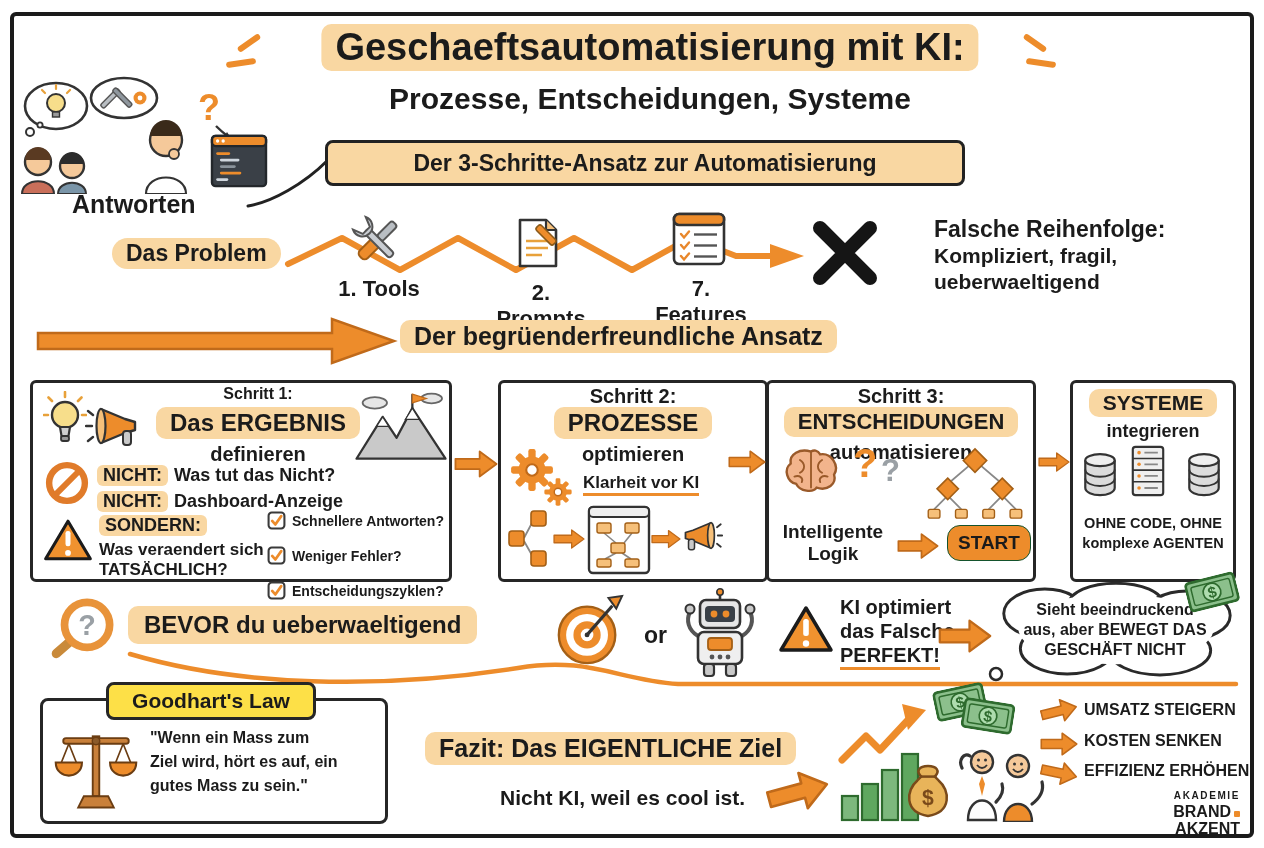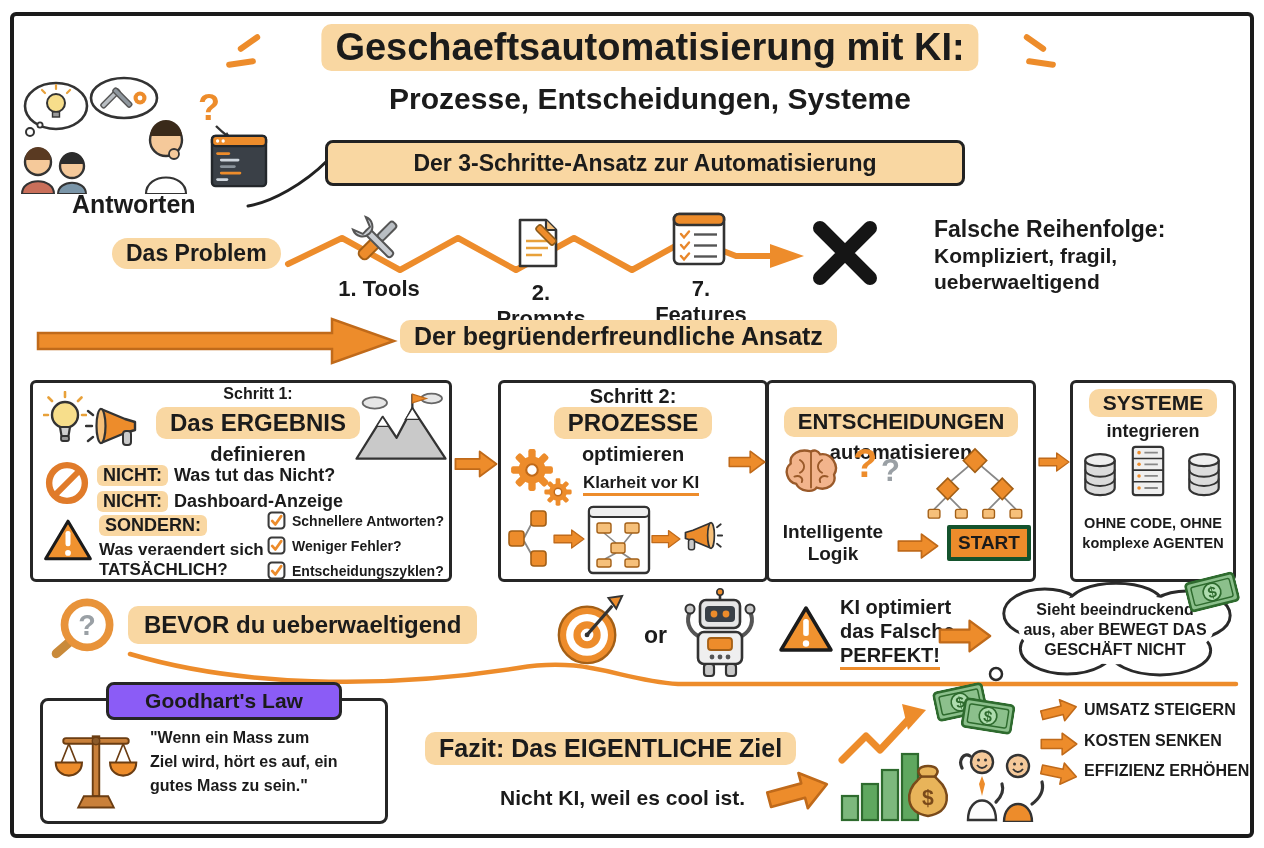--- a/index.html
+++ b/index.html
@@ -327,21 +327,21 @@
   <div class="abs row" style="left:64px;top:108px;font-size:18px">
     <span class="hl-sm">NICHT:</span>
     <span>Dashboard-Anzeige</span>
   </div>
   <svg class="abs" style="left:10px;top:134px" width="50" height="46" viewBox="0 0 56 50">
         <use href="#sym-warn"></use>
       </svg>
   <div class="abs" style="left:66px;top:132px;font-size:18px"><span class="hl-sm">SONDERN:</span></div>
   <div class="abs" style="left:66px;top:157px;font-size:17px">Was veraendert sich</div>
   <div class="abs" style="left:66px;top:177px;font-size:17px">TATSÄCHLICH?</div>
-  <div class="abs" style="left:234px;top:128px;display:flex;flex-direction:column;gap:6px">
+  <div class="abs" style="left:234px;top:128px;display:flex;flex-direction:column;gap:16px">
     <div class="row">
           <svg width="19" height="19" viewBox="0 0 24 24">
             <use href="#sym-checkbox"></use>
           </svg>
           <span style="font-size:14px">Schnellere Antworten?</span>
         </div>
     <div class="row">
           <svg width="19" height="19" viewBox="0 0 24 24">
             <use href="#sym-checkbox"></use>
           </svg>
@@ -392,20 +392,21 @@
     <use href="#sym-arrow" x="148" y="27" width="30" height="22"></use>
     <use href="#sym-mega" x="178" y="17" width="42" height="38"></use>
   </svg>
 </div>
 
 <svg class="abs" style="left:728px;top:446px" width="38" height="32" viewBox="0 0 60 40">
       <use href="#sym-arrow"></use>
     </svg>
 
 <div class="stepbox" style="left:766px;top:380px;width:270px;height:202px">
+  <div class="abs ctr" style="left:0;top:2px;width:100%;font-size:20px">Schritt 3:</div>
   <div class="abs ctr" style="left:0;top:24px;width:100%;font-size:22px"><span class="hl">ENTSCHEIDUNGEN</span></div>
   <div class="abs ctr" style="left:0;top:58px;width:100%;font-size:20px">automatisieren</div>
   <svg class="abs" style="left:12px;top:64px" width="60" height="48" viewBox="0 0 64 52">
         <use href="#sym-brain"></use>
       </svg>
   <div class="abs" style="left:84px;top:58px;font-size:40px;color:#ED8C2B">?</div>
   <div class="abs" style="left:112px;top:70px;font-size:31px;color:#9aa0a5">?</div>
   <svg class="abs" style="left:152px;top:62px" width="108" height="76" viewBox="0 0 108 78">
     <g stroke="#888" stroke-width="1.8">
           <path d="M54 16 L26 40 M54 16 L82 40 M26 52 L12 66 M26 52 L40 66 M82 52 L68 66 M82 52 L96 66" fill="none"></path>
@@ -420,21 +421,21 @@
           <rect x="34" y="66" width="12" height="9" rx="2"></rect>
           <rect x="62" y="66" width="12" height="9" rx="2"></rect>
           <rect x="90" y="66" width="12" height="9" rx="2"></rect>
     </g>
   </svg>
   <div class="abs ctr" style="left:4px;top:138px;width:120px;font-size:19px">Intelligente</div>
   <div class="abs ctr" style="left:4px;top:160px;width:120px;font-size:19px">Logik</div>
   <svg class="abs" style="left:128px;top:146px" width="42" height="34" viewBox="0 0 60 40">
         <use href="#sym-arrow"></use>
       </svg>
-  <div class="abs" style="left:178px;top:142px;width:84px;height:36px;background:#ED8C2B;border:4px solid #14532d;border-radius:2px;display:flex;align-items:center;justify-content:center;font-size:19px">START</div>
+  <div class="abs" style="left:178px;top:142px;width:84px;height:36px;background:#ED8C2B;border:1px solid #14532d;border-radius:13px;display:flex;align-items:center;justify-content:center;font-size:19px">START</div>
 </div>
 
 <svg class="abs" style="left:1038px;top:448px" width="32" height="28" viewBox="0 0 60 40">
       <use href="#sym-arrow"></use>
     </svg>
 
 <div class="stepbox" style="left:1070px;top:380px;width:166px;height:202px">
   <div class="abs ctr" style="left:0;top:6px;width:100%;font-size:21px"><span class="hl">SYSTEME</span></div>
   <div class="abs ctr" style="left:0;top:38px;width:100%;font-size:18px">integrieren</div>
   <svg class="abs" style="left:8px;top:68px" width="38" height="46" viewBox="0 0 40 50">
@@ -485,21 +486,21 @@
 </div>
 <svg class="abs" style="left:1186px;top:576px;transform:rotate(-14deg)" width="52" height="32" viewBox="0 0 50 30">
       <use href="#sym-bill"></use>
     </svg>
 <svg class="abs" style="left:962px;top:664px" width="44" height="34" viewBox="0 0 44 34">
   <circle cx="34" cy="10" r="6" fill="#fff" stroke="#2a2a2a" stroke-width="2.5"></circle>
   <circle cx="14" cy="24" r="3.5" fill="#fff" stroke="#2a2a2a" stroke-width="2.2"></circle>
 </svg>
 
 <div class="abs" style="left:40px;top:698px;width:348px;height:126px;border:3px solid #262626;border-radius:8px;background:#fff"></div>
-<div class="abs" style="left:106px;top:682px;width:236px;height:38px;background:#8b5cf6;border:3px solid #262626;border-radius:8px;display:flex;align-items:center;justify-content:center;font-size:21px">Goodhart's Law</div>
+<div class="abs" style="left:106px;top:682px;width:210px;height:38px;background:#fde047;border:3px solid #262626;border-radius:8px;display:flex;align-items:center;justify-content:center;font-size:21px">Goodhart's Law</div>
 <svg class="abs" style="left:52px;top:726px" width="88" height="88" viewBox="0 0 94 92">
       <use href="#sym-scales"></use>
     </svg>
 <div class="abs" style="left:150px;top:726px;width:235px;font-size:16px;line-height:24px">
   <div>"Wenn ein Mass zum</div>
   <div>Ziel wird, hört es auf, ein</div>
   <div>gutes Mass zu sein."</div>
 </div>
 
 <div class="abs" style="left:425px;top:732px;font-size:25px">
@@ -532,14 +533,19 @@
 <svg class="abs" style="left:1040px;top:731px" width="38" height="26" viewBox="0 0 60 40">
       <use href="#sym-arrow"></use>
     </svg>
 <svg class="abs" style="left:1040px;top:760px;transform:rotate(12deg)" width="38" height="26" viewBox="0 0 60 40">
       <use href="#sym-arrow"></use>
     </svg>
 <div class="abs" style="left:1084px;top:701px;font-size:16px">UMSATZ STEIGERN</div>
 <div class="abs" style="left:1084px;top:732px;font-size:16px">KOSTEN SENKEN</div>
 <div class="abs" style="left:1084px;top:762px;font-size:16px">EFFIZIENZ ERHÖHEN</div>
 
+<div class="abs" style="left:1128px;top:788px;width:112px;text-align:right;line-height:15px">
+  <div style="font-size:10px;letter-spacing:1.6px">AKADEMIE</div>
+  <div style="font-size:16px;line-height:17px"><span>BRAND</span><span class="spark" style="position:static;display:inline-block;width:6px;height:6px;margin-left:3px;border-radius:1px"></span></div>
+  <div style="font-size:16px;line-height:17px">AKZENT</div>
+</div>
 
 </div>
 
 </body></html>

